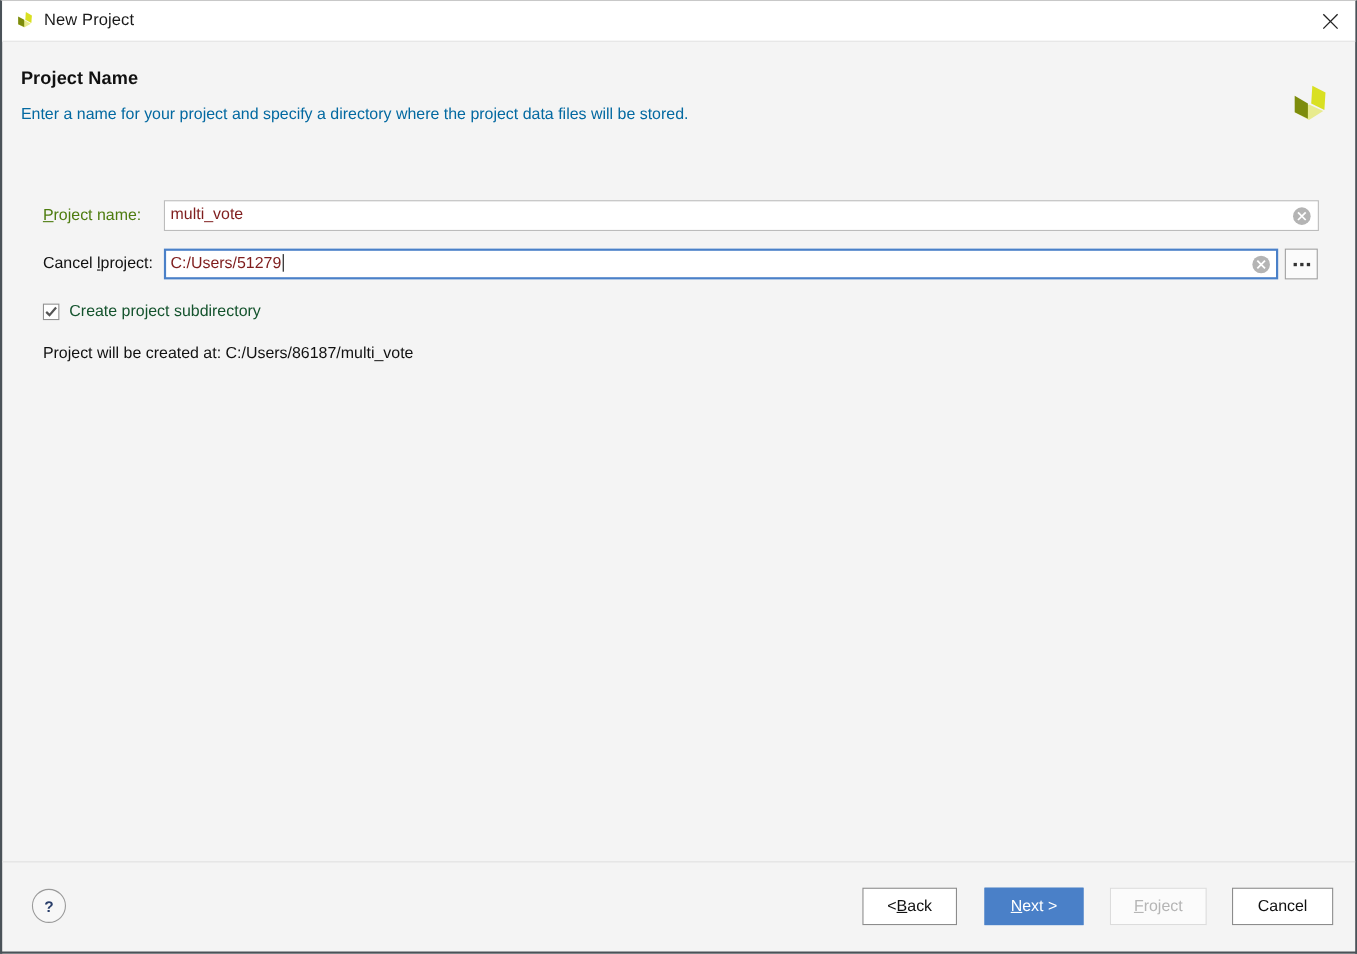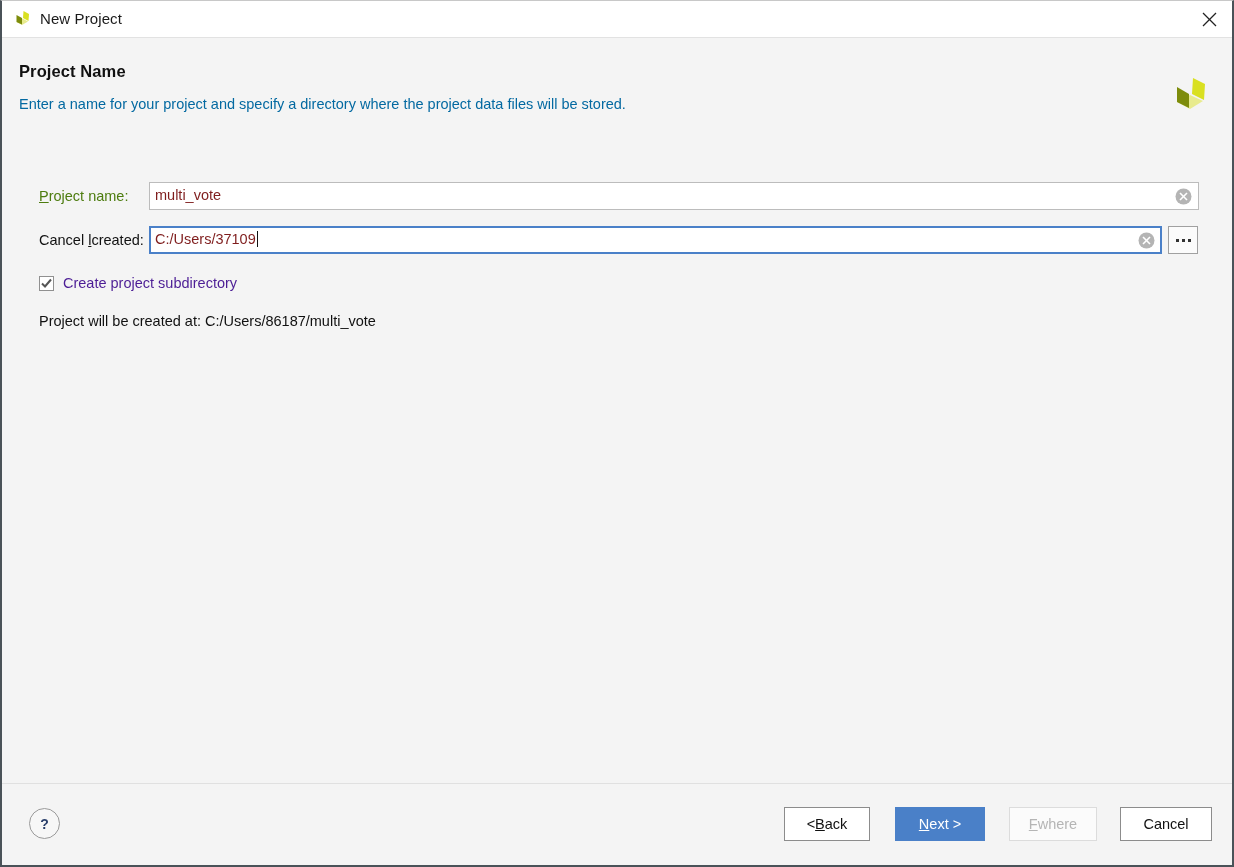--- a/index.html
+++ b/index.html
@@ -176,21 +176,21 @@
     box-sizing: border-box;
     border: 1px solid #909090;
     background: #ffffff;
     display: flex;
     align-items: center;
     justify-content: center;
     margin-right: 9px;
   }
   .chk-label {
     font-size: 14.5px;
-    color: #4c1d95;
+    color: #14532d;
     white-space: nowrap;
   }
 
   .created-at {
     position: absolute;
     left: 37px; top: 312px;
     font-size: 14.5px;
     color: #111111;
     white-space: nowrap;
   }
@@ -284,24 +284,24 @@
     <span class="val">multi_vote</span>
     <span class="clear-icon clear-name">
       <svg viewBox="0 0 17 17" width="17" height="17">
         <circle cx="8.5" cy="8.5" r="8" fill="#b4b4b4"></circle>
         <line x1="5" y1="5" x2="12" y2="12" stroke="#ffffff" stroke-width="1.6"></line>
         <line x1="12" y1="5" x2="5" y2="12" stroke="#ffffff" stroke-width="1.6"></line>
       </svg>
     </span>
   </div>
 
-  <div class="row-loc-label"><span>Cancel </span><span class="mn">l</span><span>created:</span></div>
+  <div class="row-loc-label"><span>Cancel </span><span class="mn">l</span><span>project:</span></div>
 
   <div class="field field-loc">
-    <span class="val"><span>C:/Users/37109</span><span class="caret"></span></span>
+    <span class="val"><span>C:/Users/51279</span><span class="caret"></span></span>
     <span class="clear-icon clear-loc">
       <svg viewBox="0 0 17 17" width="17" height="17">
         <circle cx="8.5" cy="8.5" r="8" fill="#b4b4b4"></circle>
         <line x1="5" y1="5" x2="12" y2="12" stroke="#ffffff" stroke-width="1.6"></line>
         <line x1="12" y1="5" x2="5" y2="12" stroke="#ffffff" stroke-width="1.6"></line>
       </svg>
     </span>
   </div>
 
   <div class="browse-btn">
@@ -335,20 +335,20 @@
 
   <div class="btn btn-next">
       <span></span>
       <span class="mn">N</span>
       <span>ext &gt;</span>
     </div>
 
   <div class="btn btn-finish">
       <span></span>
       <span class="mn">F</span>
-      <span>where</span>
+      <span>roject</span>
     </div>
 
   <div class="btn btn-cancel">
       <span>Cancel</span>
     </div>
 
 </div>
 
 </body></html>

